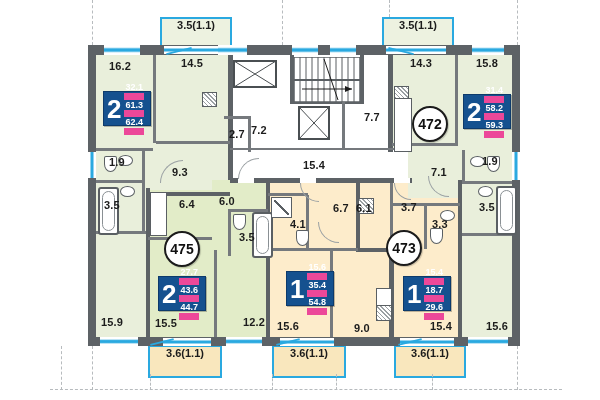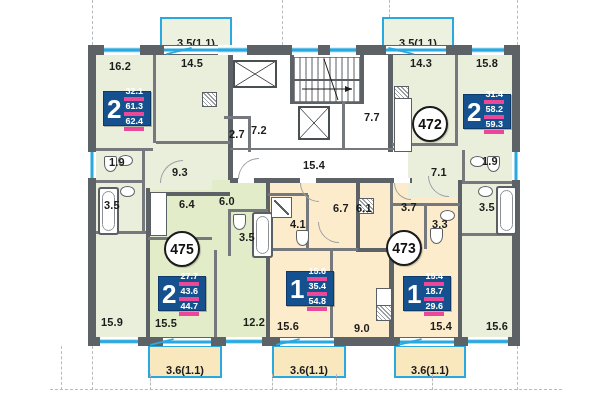--- a/index.html
+++ b/index.html
@@ -5,29 +5,29 @@
   html,body{margin:0;padding:0;background:#fff;}
   #plan{position:relative;width:600px;height:400px;background:#fff;overflow:hidden;
         font-family:"Liberation Sans",sans-serif;}
   .fill{position:absolute;}
   .wall{position:absolute;background:#5d6266;}
   .p{position:absolute;background:#75797d;}
   .rl{position:absolute;transform:translate(-50%,-50%);font:700 11px "Liberation Sans",sans-serif;
       color:#1c1c1c;white-space:nowrap;letter-spacing:.2px;}
   .win{position:absolute;background:linear-gradient(to bottom,#fff 22%,#2aa9e0 40%,#2aa9e0 60%,#fff 78%);}
   .winv{position:absolute;background:linear-gradient(to right,#fff 22%,#2aa9e0 40%,#2aa9e0 60%,#fff 78%);}
-  .balcony{position:absolute;border:2px solid #2aa9e0;display:flex;align-items:flex-end;justify-content:center;}
+  .balcony{position:absolute;border:2px solid #2aa9e0;display:flex;align-items:flex-start;justify-content:center;}
   .balcony span{font:700 11px "Liberation Sans",sans-serif;color:#1c1c1c;}
   .bal-green{background:#edf2e0;}
   .bal-cream{background:#f9e7bd;}
   .badge{position:absolute;background:#15518f;border:1px solid #0d3a6b;color:#fff;display:flex;
          align-items:stretch;box-shadow:1px 1px 0 rgba(0,0,0,.25);}
   .badge .n{font:700 26px/1 "Liberation Sans",sans-serif;display:flex;align-items:center;padding:0 2px 0 3px;}
   .badge .vals{display:flex;flex-direction:column;justify-content:center;padding:1px 3px 1px 1px;}
-  .badge .vals span{font:700 9px/1.2 "Liberation Sans",sans-serif;border-bottom:4px solid #ec4899;padding:0 1px;}
+  .badge .vals span{font:700 9px/1.2 "Liberation Sans",sans-serif;border-bottom:7px solid #ec4899;padding:0 1px;}
   .circle{position:absolute;width:32px;height:32px;border-radius:50%;background:#fff;border:2px solid #1b1b1b;
           display:flex;align-items:center;justify-content:center;font:700 14px "Liberation Sans",sans-serif;
           color:#111;box-shadow:1px 1px 1px rgba(0,0,0,.2);}
   .hatch{position:absolute;border:1px solid #5a5f63;background:repeating-linear-gradient(45deg,#9aa0a3 0 1px,#fff 1px 3px);}
   .tub{position:absolute;background:#fff;border:2px solid #5a5f63;border-radius:3px;}
   .tub::after{content:"";position:absolute;left:2px;right:2px;top:2px;bottom:2px;border:1px solid #8a9094;border-radius:7px;}
   .wc{position:absolute;width:11px;height:14px;background:#fff;border:1px solid #5a5f63;border-radius:2px 2px 50% 50%;}
   .sink{position:absolute;width:13px;height:9px;background:#fff;border:1px solid #5a5f63;border-radius:50%;}
   .counter{position:absolute;background:#fff;border:1px solid #5a5f63;}
   .shower{position:absolute;background:#fff;border:1px solid #5a5f63;}

